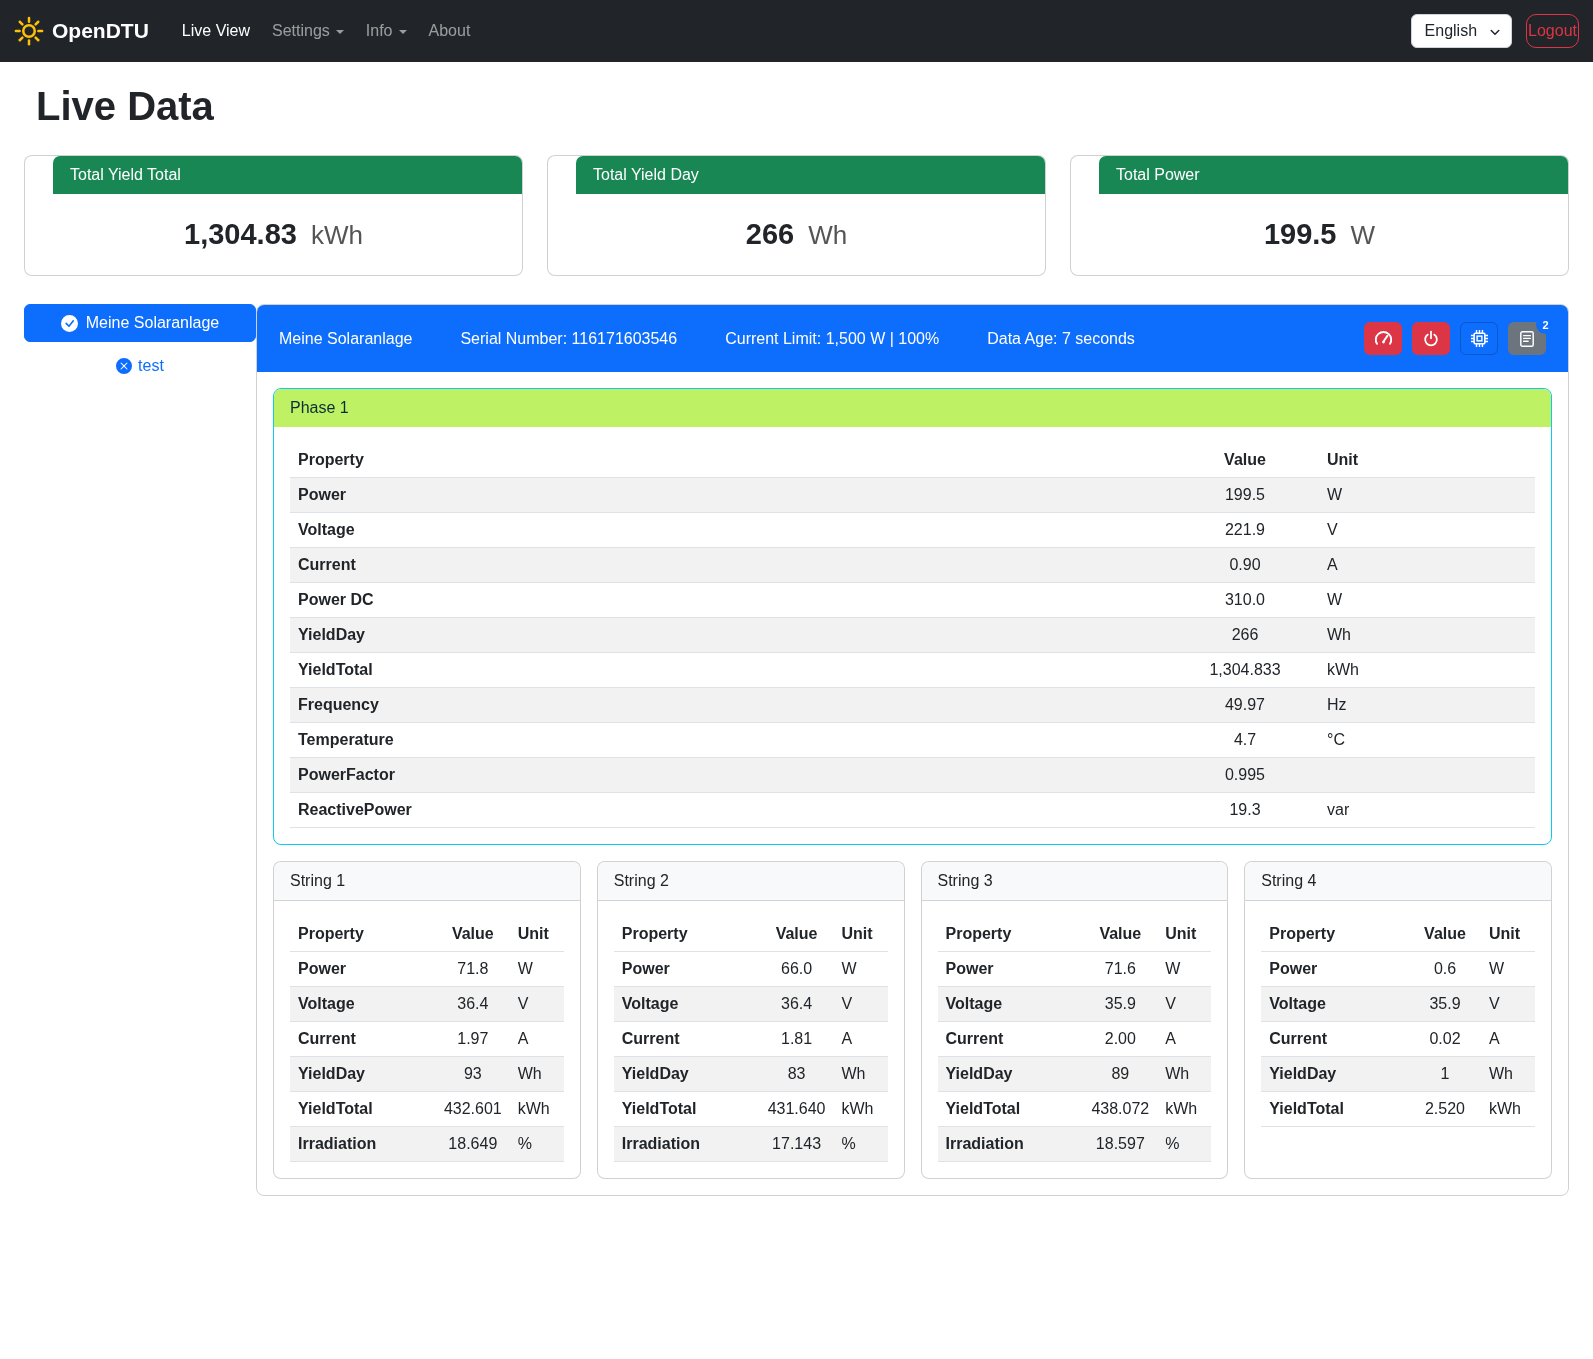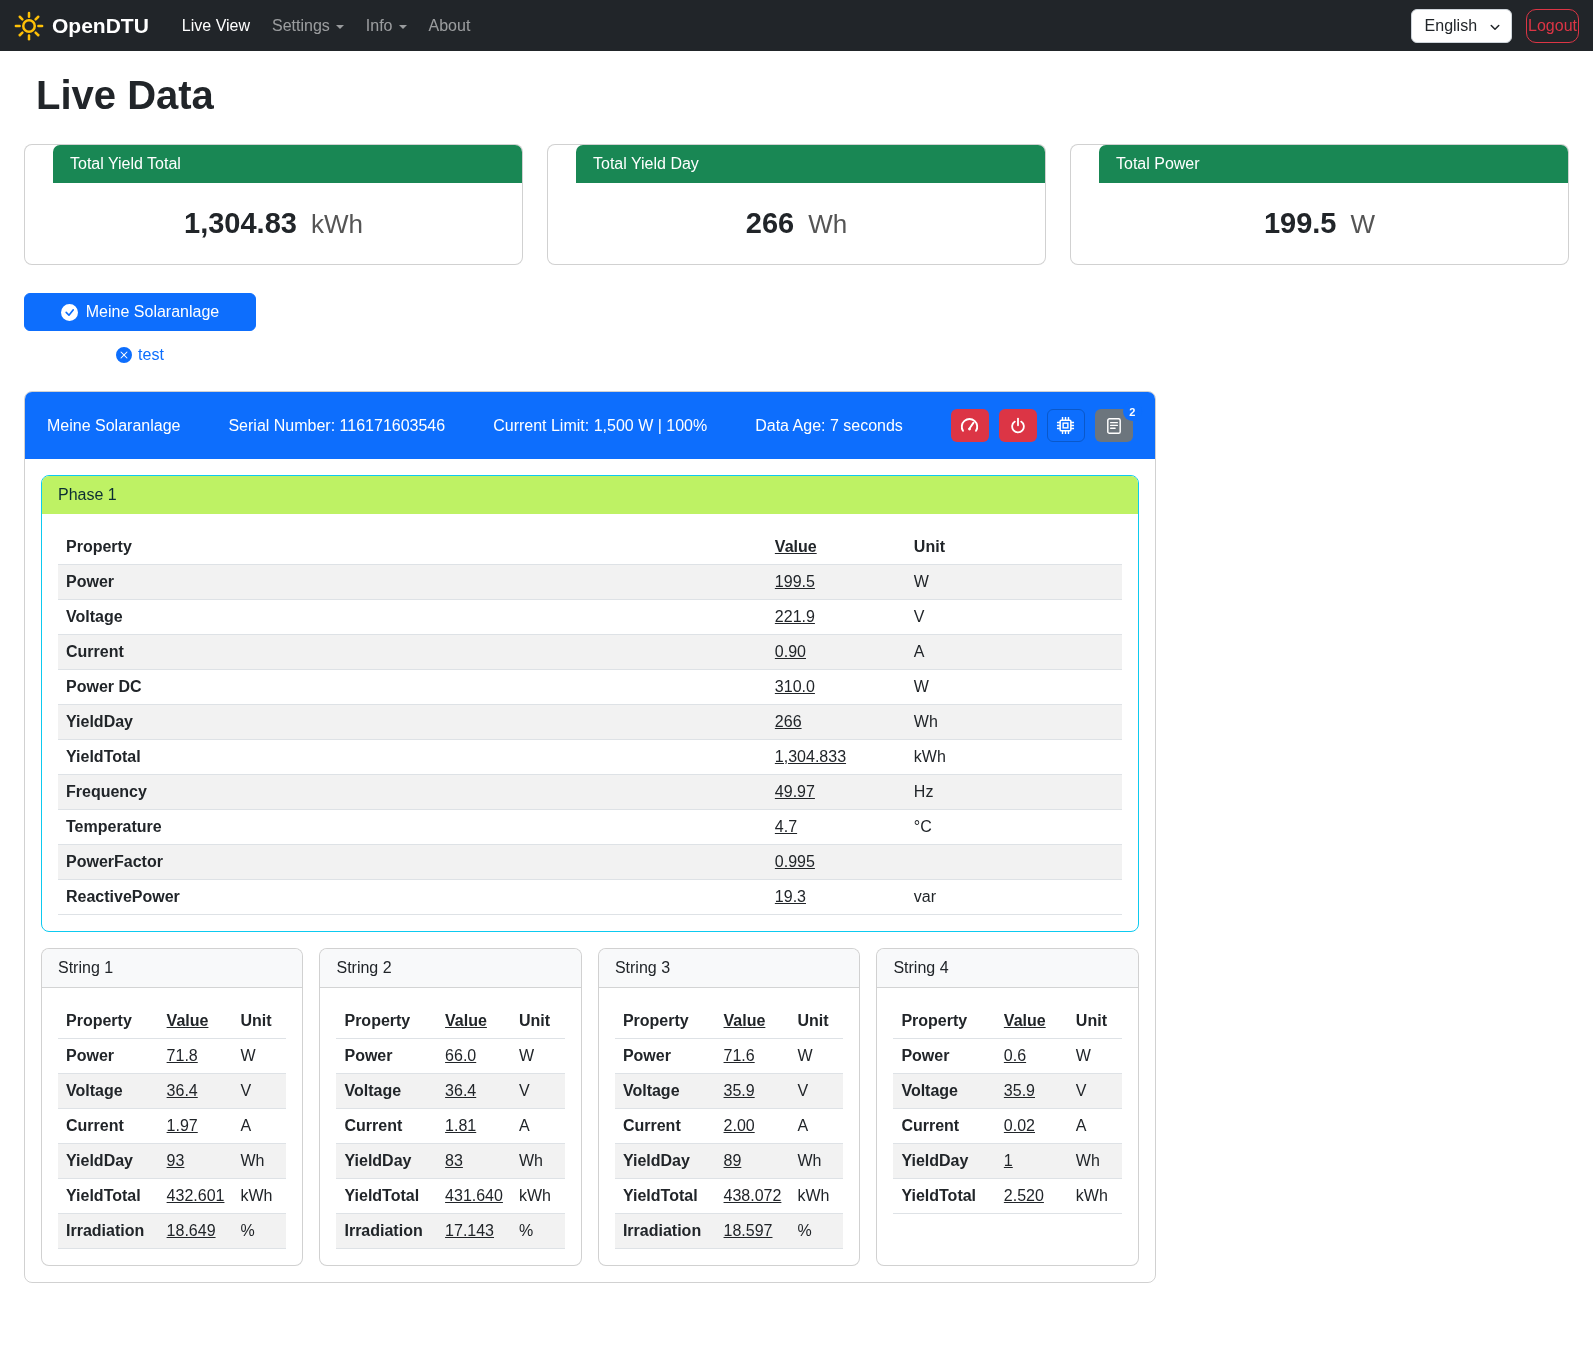--- a/index.html
+++ b/index.html
@@ -7,21 +7,21 @@
   body {
     font-family: "Liberation Sans", sans-serif;
     font-size: 16px;
     color: #212529;
     width: 1593px;
   }
 
   
   .navbar {
     background: #212529;
-    height: 51px;
+    height: 62px;
     display: flex;
     align-items: center;
     padding: 0 14px;
   }
   .brand {
     display: flex; align-items: center; gap: 8px;
     color: #fff; font-size: 21px; font-weight: 700;
     margin-right: 22px; cursor: pointer;
   }
   .nav-links { display: flex; list-style: none; align-items: center; }
@@ -62,21 +62,21 @@
   }
   .card-header-green {
     background: #198754; color: #fff; padding: 10px 17px;
     border-radius: 7px 7px 0 0; font-size: 16px; margin-left: 28px;
   }
   .summary-body { padding: 24px 16px; text-align: center; font-size: 29px; }
   .summary-body .big-value { font-weight: 700; color: #212529; }
   .summary-body .big-unit { color: #555; font-size: 26px; margin-left: 6px; }
 
   
-  .content-row { display: flex; gap: 27px; align-items: flex-start; flex-direction: column; }
+  .content-row { display: flex; align-items: flex-start; }
   .sidebar { width: 232px; flex: none; }
   .inv-btn {
     width: 100%; background: #0d6efd; border: 1px solid #0d6efd; color: #fff;
     border-radius: 6px; padding: 9px 10px; font-size: 16px; cursor: pointer;
     display: flex; align-items: center; justify-content: center; gap: 8px;
     font-family: inherit;
   }
   .inv-test {
     margin-top: 15px; display: flex; align-items: center; justify-content: center;
     gap: 6px; color: #0d6efd; cursor: pointer; font-size: 16px;
@@ -114,21 +114,21 @@
   }
   .phase-body { padding: 16px; }
 
   table { width: 100%; border-collapse: collapse; }
   th, td {
     padding: 8px; text-align: left; vertical-align: middle;
     border-bottom: 1px solid #dee2e6; font-size: 16px;
   }
   th { font-weight: 700; }
   td.prop { font-weight: 700; }
-  th.val, td.val { text-align: left; text-decoration: underline; }
+  th.val, td.val { text-align: center; }
   .phase-table th.val, .phase-table td.val { width: 130px; }
   .phase-table th.unit, .phase-table td.unit { width: 225px; padding-left: 17px; }
   .phase-table tbody tr:nth-child(odd) { background: #f2f2f2; }
 
   
   .strings-row { display: grid; grid-template-columns: repeat(4, 1fr); gap: 16px; }
   .string-card { border: 1px solid rgba(0,0,0,.18); border-radius: 8px; background: #fff; }
   .string-header {
     background: #f8f9fa; padding: 10px 16px;
     border-bottom: 1px solid rgba(0,0,0,.15);

